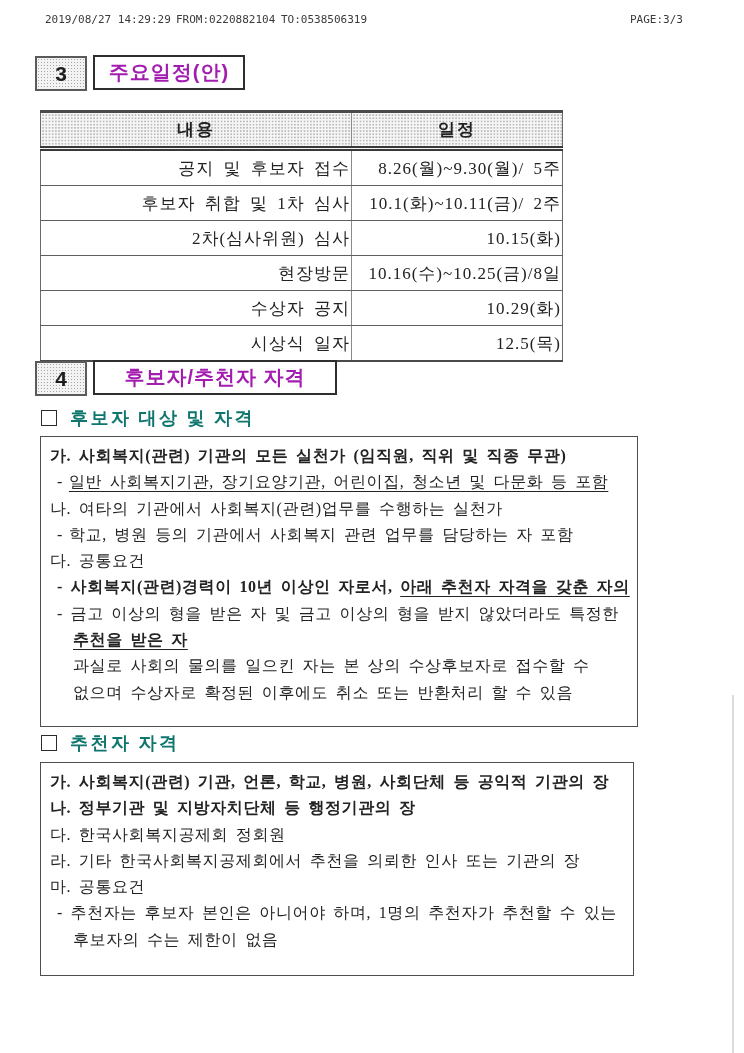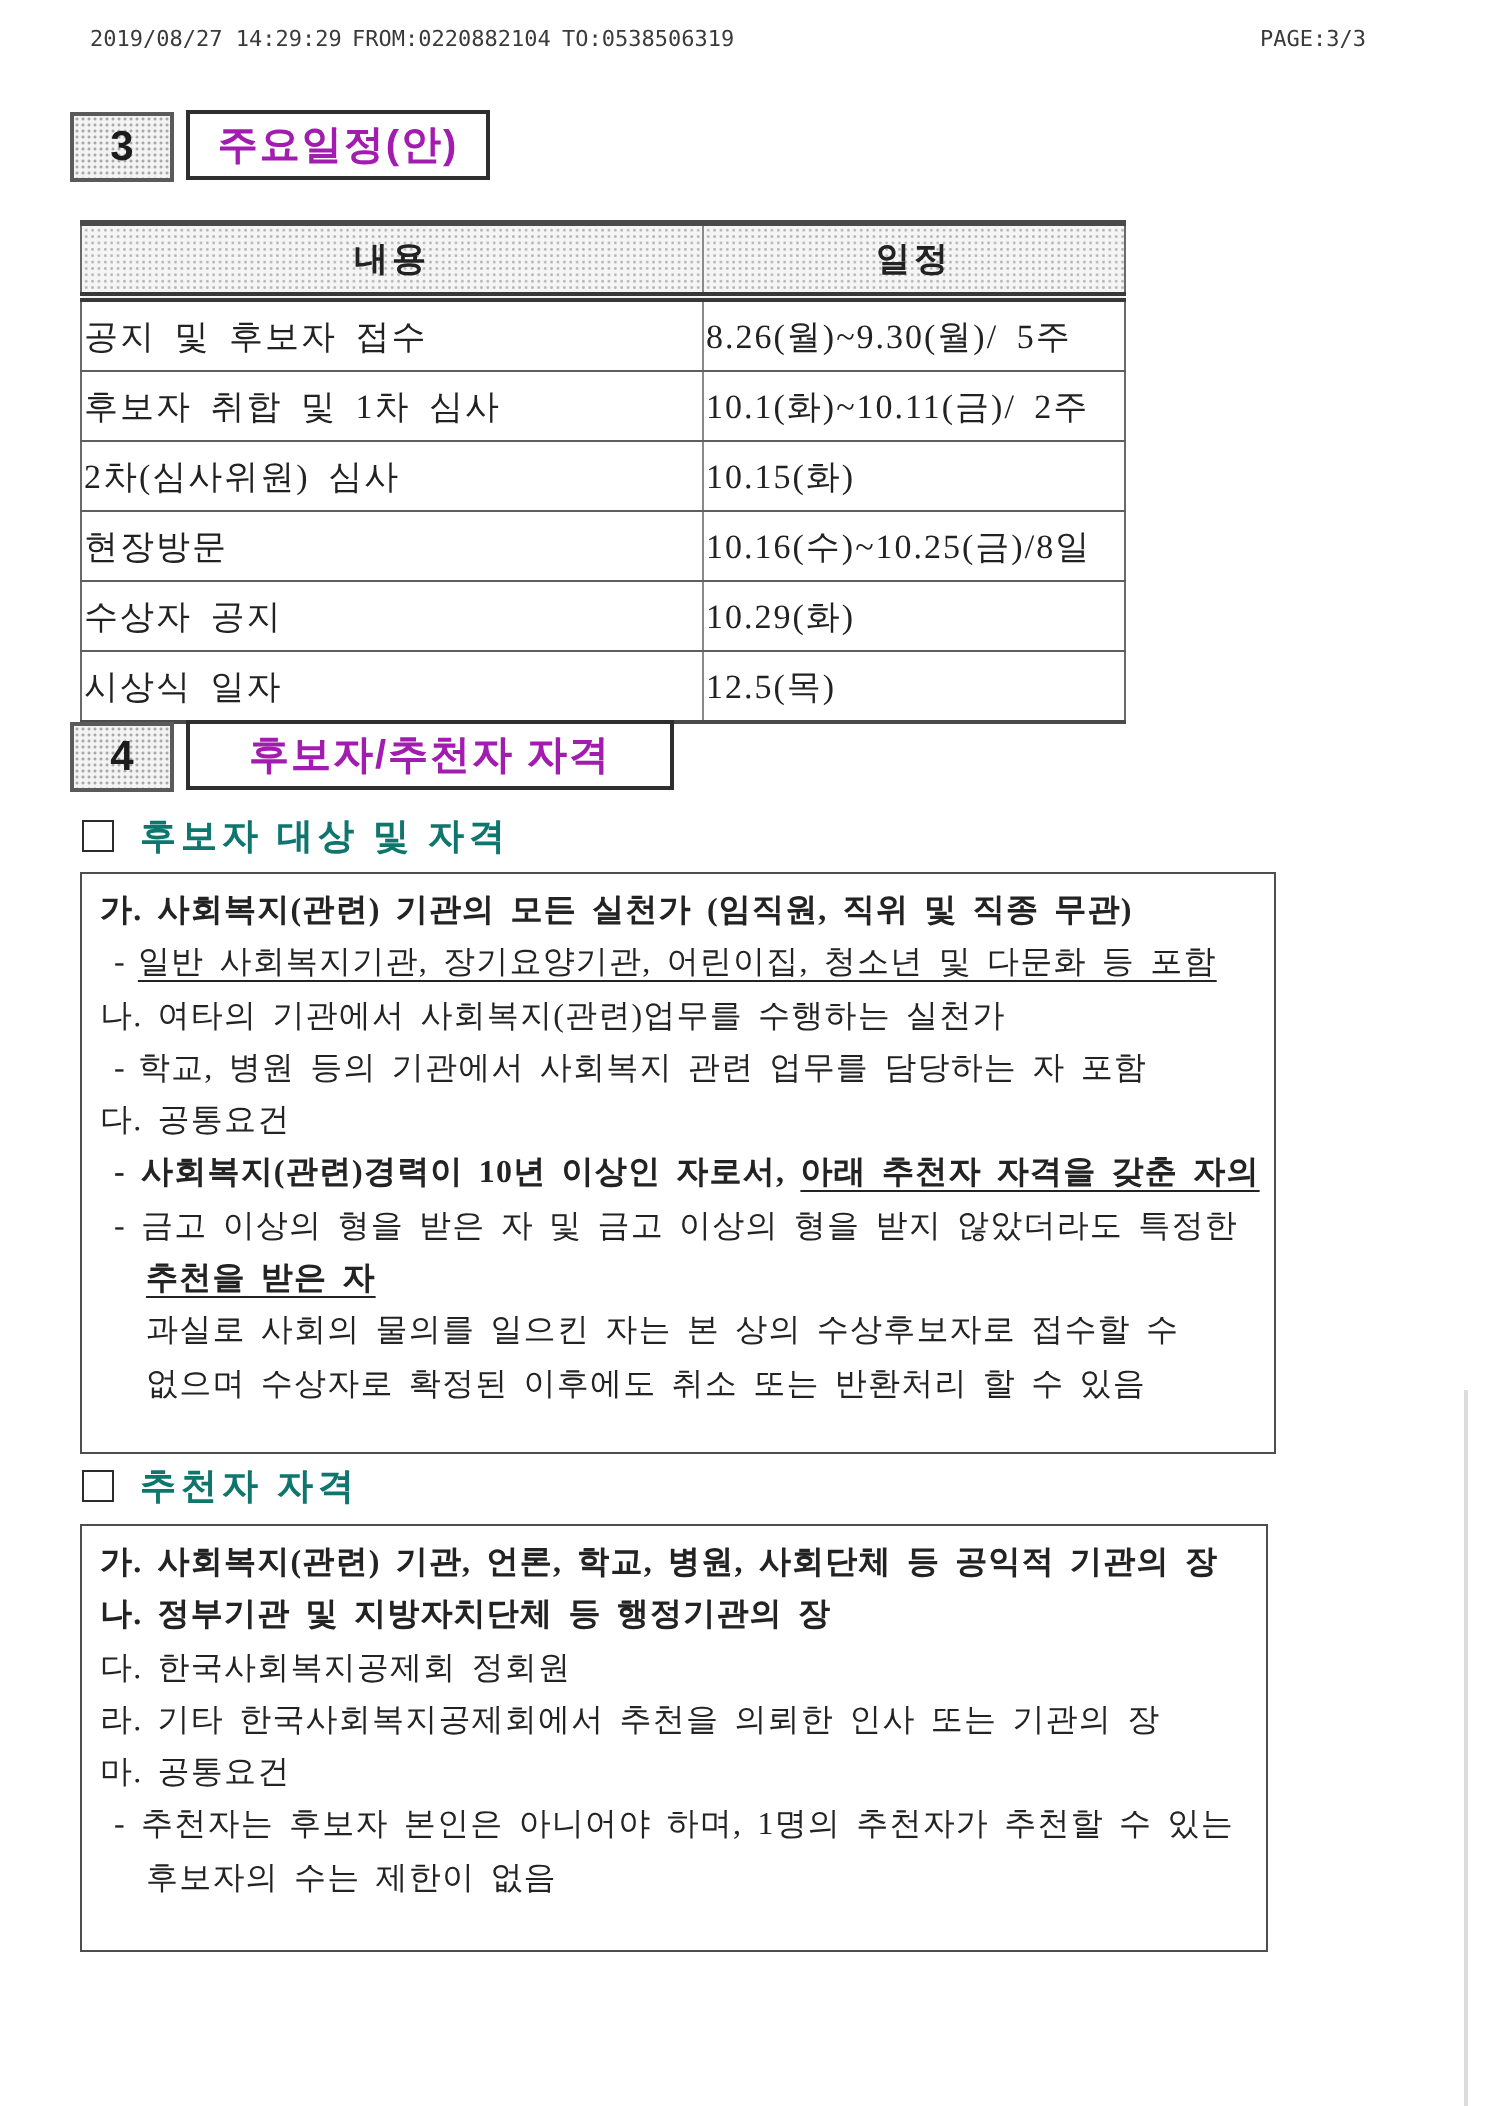--- a/index.html
+++ b/index.html
@@ -25,21 +25,21 @@
             letter-spacing:1px;color:#a21caf;}
 
   
   table.sched{position:absolute;left:40px;top:100px;width:523px;border-collapse:collapse;
               font-size:17px;color:#222;margin-top:10px;}
   table.sched th{height:31px;font-weight:600;letter-spacing:2px;
                  border-top:3px solid #4a4a4a;border-bottom:5px double #383838;
                  background-color:#f5f5f5;
                  background-image:radial-gradient(circle,#b5b5b5 0.55px,transparent 0.8px);
                  background-size:3.2px 3.2px;}
-  table.sched td{height:32px;text-align:left;border-bottom:1.5px solid #5f5f5f;
+  table.sched td{height:32px;text-align:right;border-bottom:1.5px solid #5f5f5f;
                  letter-spacing:1px;word-spacing:4px;border-radius:14px;}
   table.sched .c1{width:308px;border-right:1px solid #8a8a8a;}
   table.sched th.c1{border-right:1px solid #8a8a8a;}
   table.sched tr:last-child td{border-bottom:2px solid #4a4a4a;}
   table.sched .outer-l{border-left:1.5px solid #6a6a6a;}
   table.sched .outer-r{border-right:1.5px solid #6a6a6a;}
 
   
   .subhead{position:absolute;left:41px;display:flex;align-items:center;
            font-size:18px;font-weight:700;letter-spacing:2.5px;color:#0f766e;}

